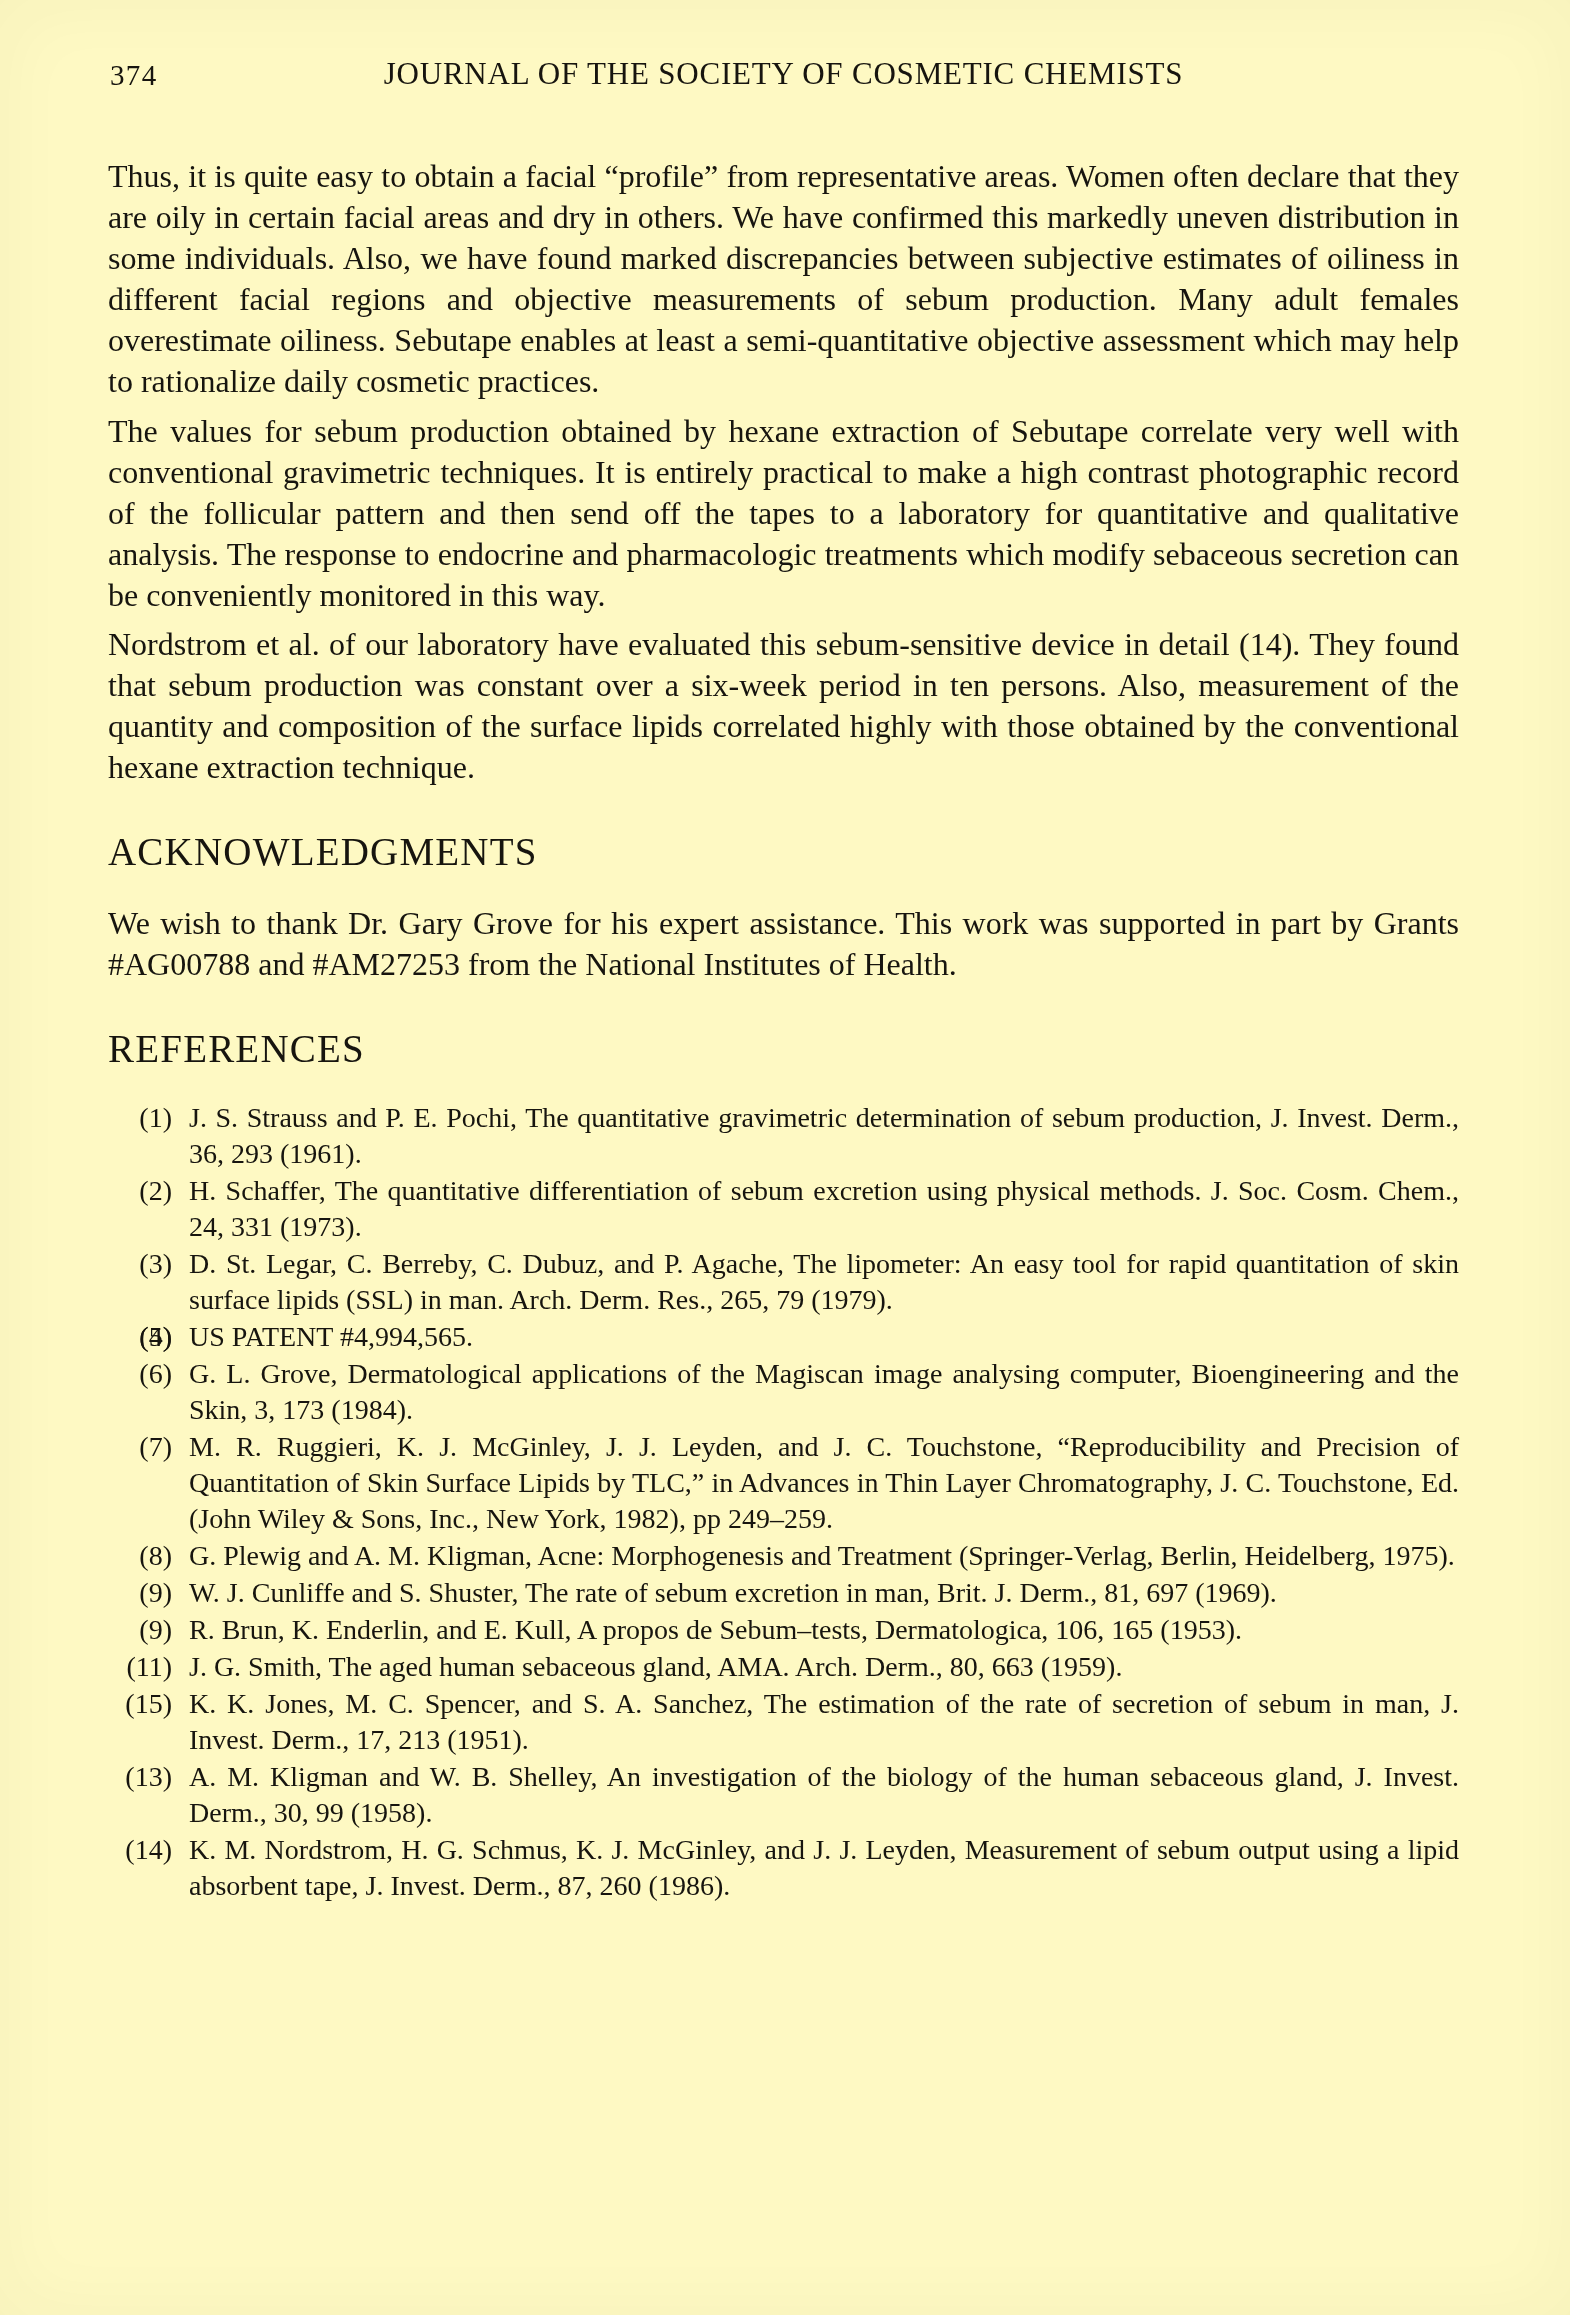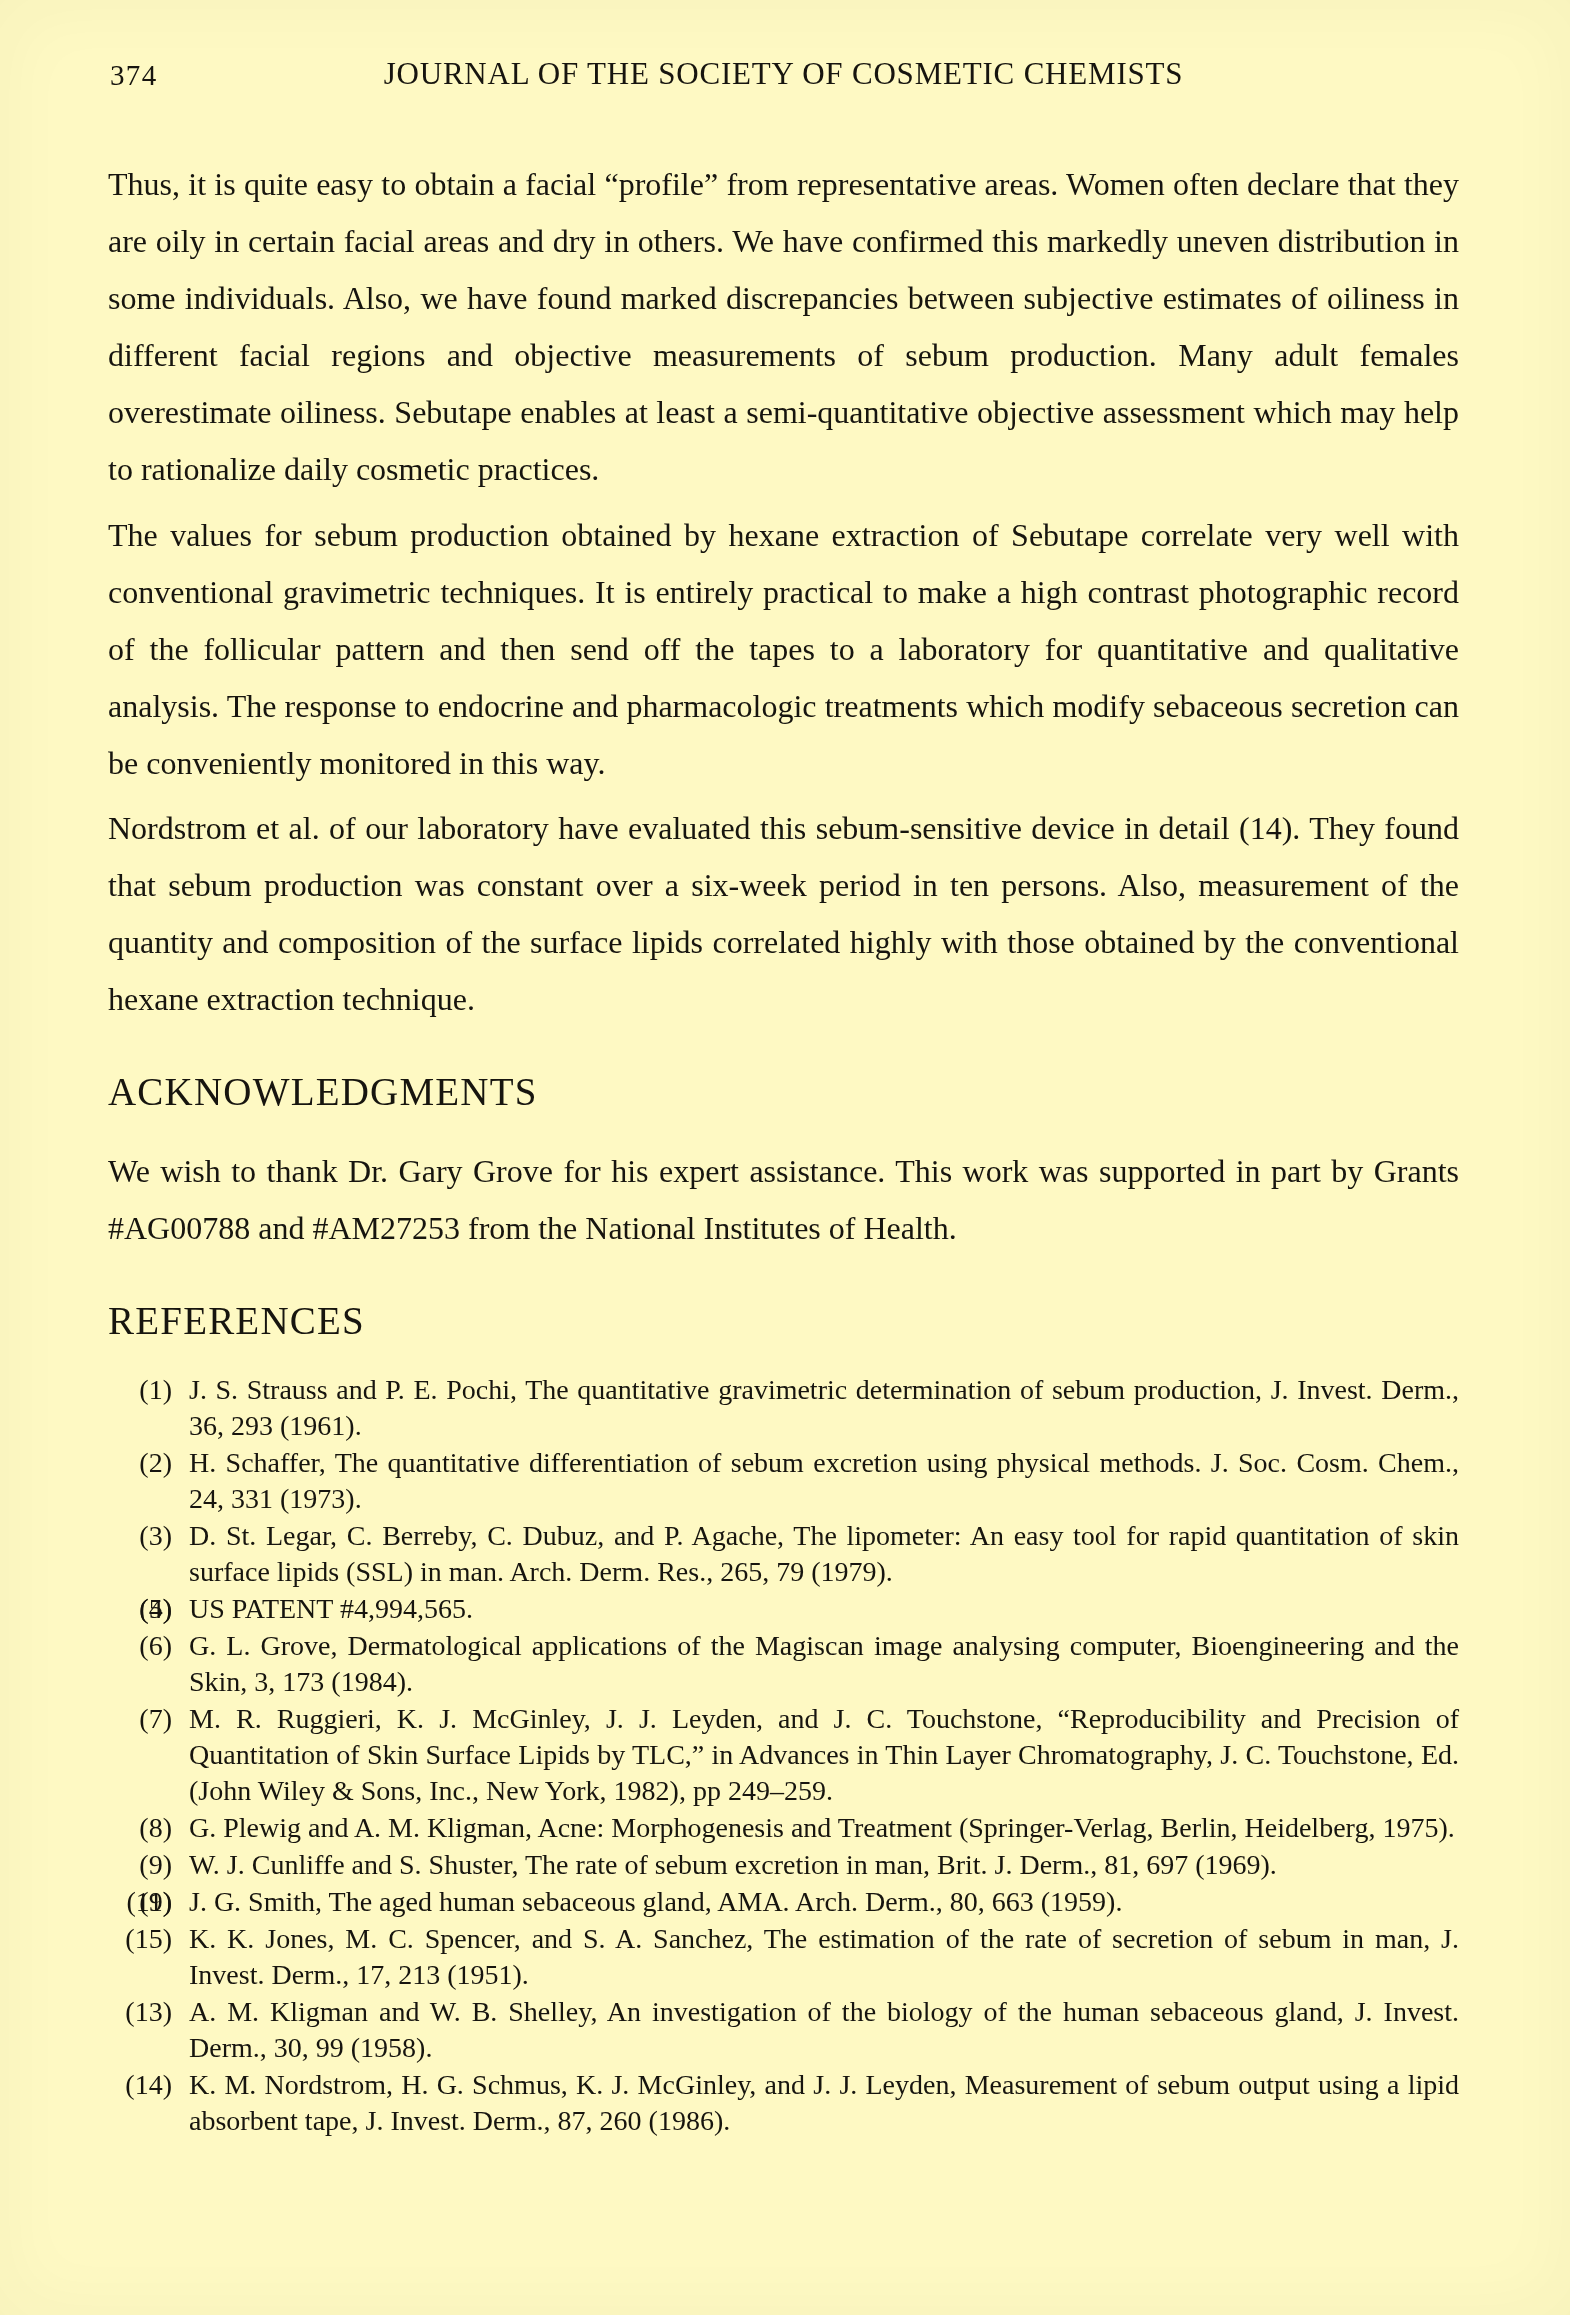--- a/index.html
+++ b/index.html
@@ -31,21 +31,21 @@
   }
   .journal-title {
     font-size: 31px;
     font-weight: normal;
     text-align: center;
     letter-spacing: 0.8px;
     white-space: nowrap;
   }
   .body-para {
     font-size: 32px;
-    line-height: 57px;
+    line-height: 41px;
     text-align: justify;
     margin-bottom: 8.7px;
   }
   .section-heading {
     font-size: 39px;
     font-weight: normal;
     letter-spacing: 1.2px;
     margin: 41px 0 29px 0;
   }
   .ack-text { margin-bottom: 0; }
@@ -120,20 +120,21 @@
       <li class="ref-item">
         <span class="ref-num">(8)</span>
         <span class="ref-text">G. Plewig and A. M. Kligman, Acne: Morphogenesis and Treatment (Springer-Verlag, Berlin, Heidelberg, 1975).</span>
       </li>
       <li class="ref-item">
         <span class="ref-num">(9)</span>
         <span class="ref-text">W. J. Cunliffe and S. Shuster, The rate of sebum excretion in man, Brit. J. Derm., 81, 697 (1969).</span>
       </li>
       <li class="ref-item">
         <span class="ref-num">(9)</span>
+        <span class="ref-text">R. Brun, K. Enderlin, and E. Kull, A propos de Sebum–tests, Dermatologica, 106, 165 (1953).</span>
       </li>
       <li class="ref-item">
         <span class="ref-num">(11)</span>
         <span class="ref-text">J. G. Smith, The aged human sebaceous gland, AMA. Arch. Derm., 80, 663 (1959).</span>
       </li>
       <li class="ref-item">
         <span class="ref-num">(15)</span>
         <span class="ref-text">K. K. Jones, M. C. Spencer, and S. A. Sanchez, The estimation of the rate of secretion of sebum in man, J. Invest. Derm., 17, 213 (1951).</span>
       </li>
       <li class="ref-item">

